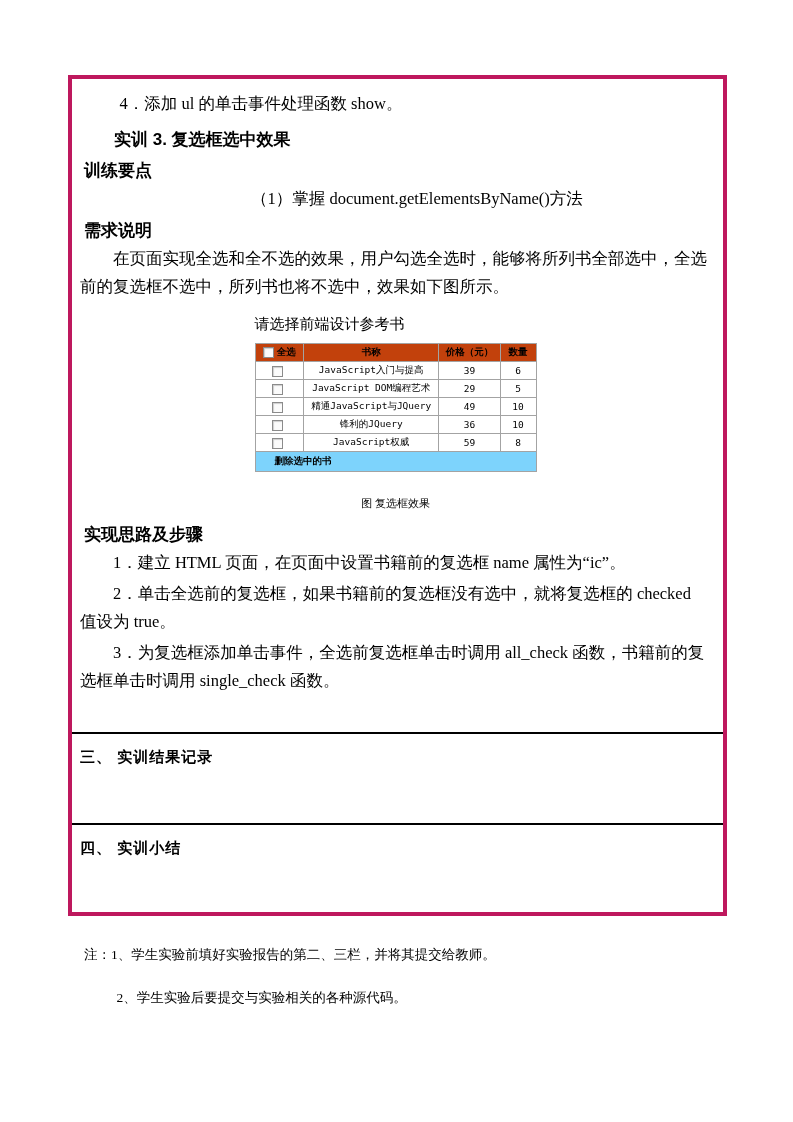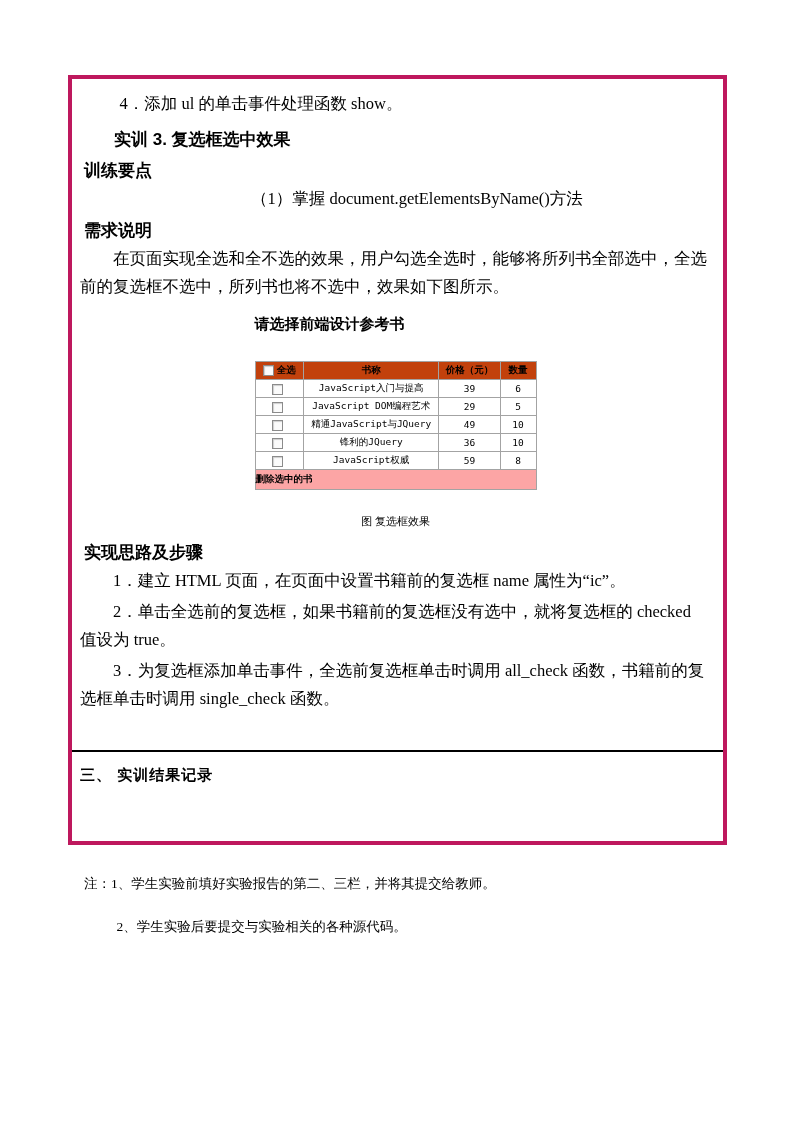--- a/index.html
+++ b/index.html
@@ -30,21 +30,21 @@
     font-family:Liberation Serif, serif;
   }
   .section-title{
     margin:0;font-size:15px;font-weight:bold;
     font-family:"Liberation Sans","DejaVu Sans",sans-serif;
     letter-spacing:1px;
   }
 
   figure{margin:14px auto 0 auto;width:282px;}
   .fig-title{
-    font-weight:bold;font-size:15px;margin:0 0 27px 0;
+    font-weight:normal;font-size:15px;margin:0 0 9px 0;
     font-family:"Liberation Sans","DejaVu Sans",sans-serif;
   }
   table.book-table{
     border-collapse:collapse;width:100%;
     font-family:"DejaVu Sans Mono","Liberation Mono",monospace;
     font-size:9.5px;color:#000;
   }
   table.book-table th, table.book-table td{
     border:1px solid #a3a3a3;text-align:center;padding:2px 3px;height:13px;
   }
@@ -53,22 +53,22 @@
   .col-name{width:128px;}
   .col-price{width:58px;}
   .col-qty{width:34px;}
   .cb{
     display:inline-block;width:9px;height:9px;
     border:1px solid #8b8b8b;background:#fbfbfb;
     box-shadow:inset 1px 1px 1px rgba(0,0,0,.18);
     vertical-align:middle;margin-right:3px;cursor:pointer;
   }
   .delete-btn{
-    background:#fca5a5;text-align:left !important;font-weight:bold;
-    cursor:pointer;padding:3px 0 !important;
+    background:#7dd3fc;text-align:left !important;font-weight:bold;
+    cursor:pointer;padding:3px 19px !important;
   }
 
   .caption{text-align:center;font-size:11px;margin:24px 0 12px 0;}
 
   .footnotes{margin-top:26px;font-size:13.5px;line-height:1.95;}
   .footnotes p{margin:16px;}
   .note2{padding-left:2.4em;}
 </style>
 </head>
 <body>
@@ -148,20 +148,23 @@
       <h3 class="heading">实现思路及步骤</h3>
       <p class="body para-indent">1．建立 HTML 页面，在页面中设置书籍前的复选框 name 属性为“ic”。</p>
       <p class="body para-indent">2．单击全选前的复选框，如果书籍前的复选框没有选中，就将复选框的 checked 值设为 true。</p>
       <p class="body para-indent">3．为复选框添加单击事件，全选前复选框单击时调用 all_check 函数，书籍前的复选框单击时调用 single_check 函数。</p>
     </section>
 
     <section class="cell cell-results">
       <h2 class="section-title">三、 实训结果记录</h2>
     </section>
 
+    <section class="cell cell-summary">
+      <h2 class="section-title">四、 实训小结</h2>
+    </section>
 
   </div>
 
   <div class="footnotes">
     <p>注：1、学生实验前填好实验报告的第二、三栏，并将其提交给教师。</p>
     <p class="note2">2、学生实验后要提交与实验相关的各种源代码。</p>
   </div>
 </div>
 
 </body></html>

